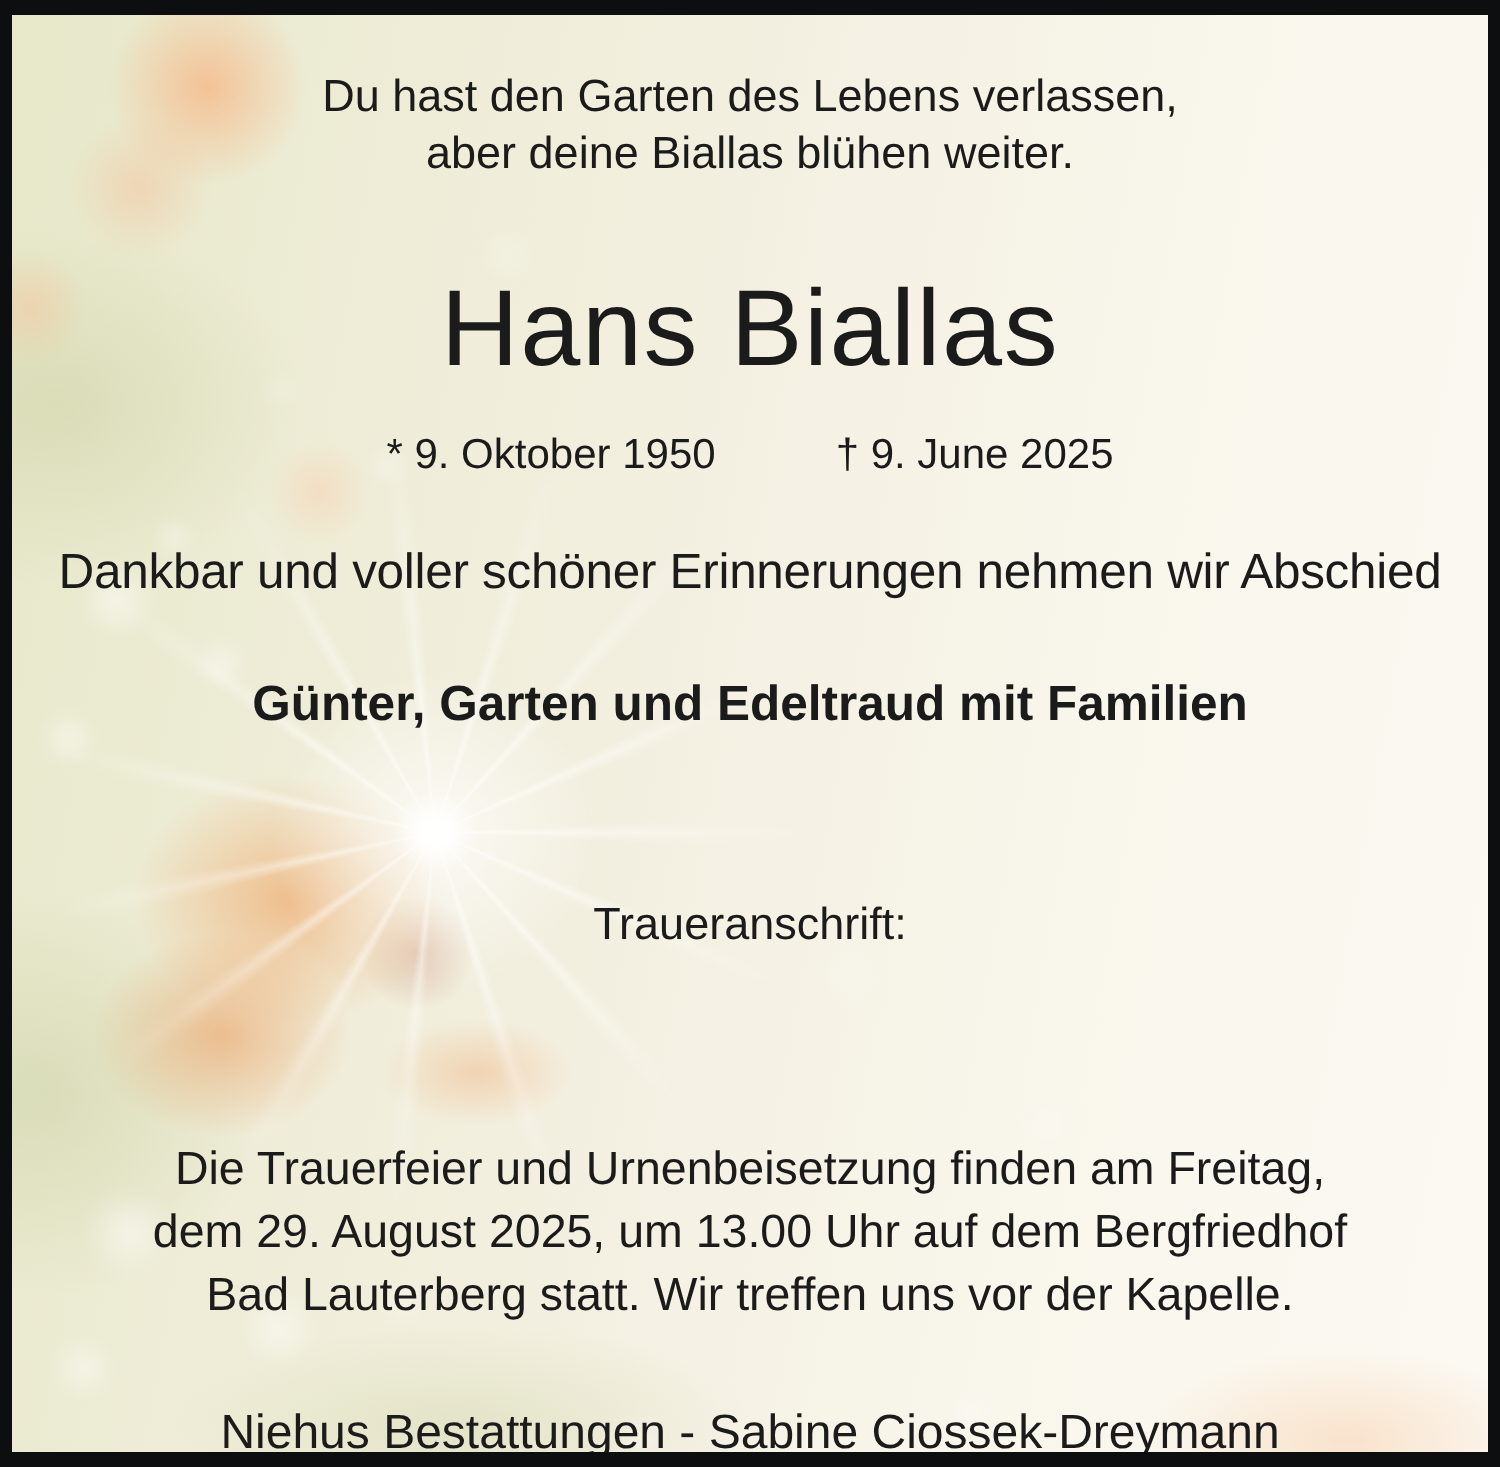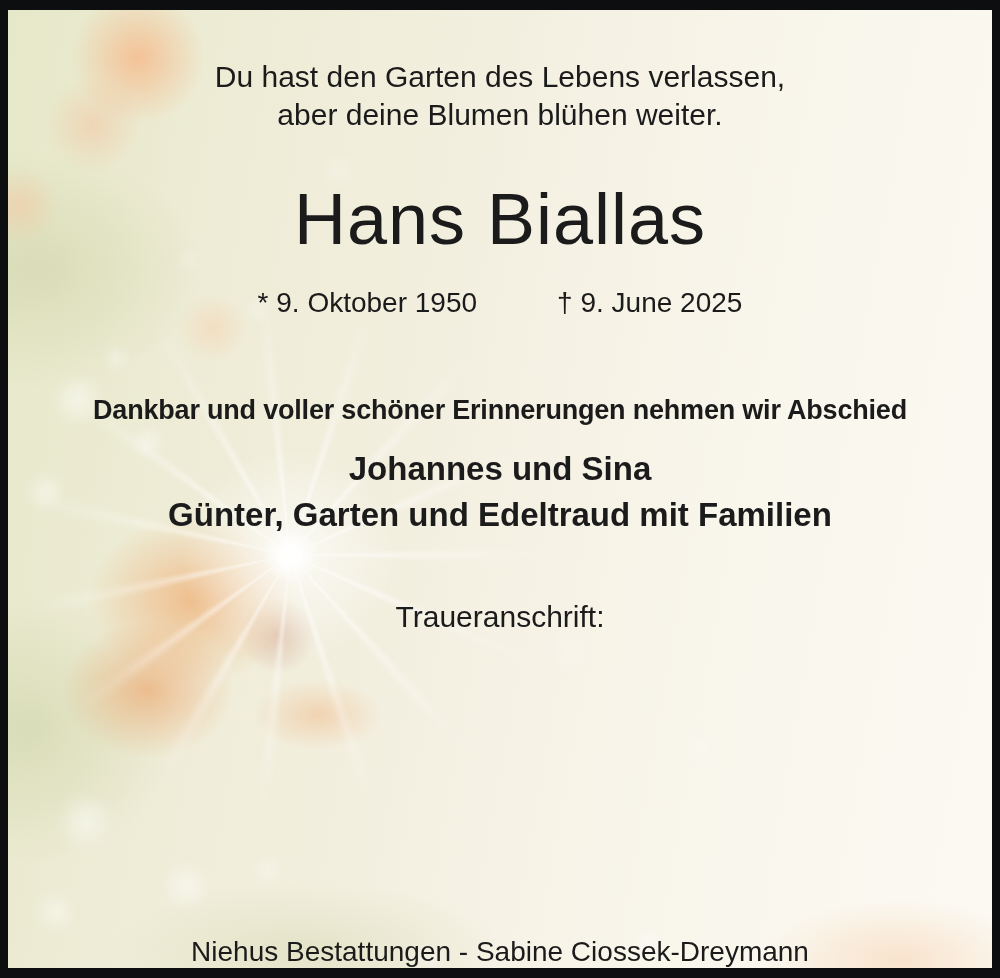--- a/index.html
+++ b/index.html
@@ -84,56 +84,60 @@
   }
 
   
   .txt {
     position: absolute;
     left: 0; right: 0;
     text-align: center;
     white-space: nowrap;
     z-index: 3;
   }
-  .verse        { top: 48px;  font-size: 30px; line-height: 38px; }
+  .verse        { top: 36px;  font-size: 30px; line-height: 38px; }
   .name         { top: 168px; font-size: 72px; font-weight: normal; letter-spacing: 1px; }
   .dates        { top: 277px; font-size: 28px; display: flex; justify-content: center; gap: 80px; }
-  .farewell     { top: 385px; font-size: 27px; letter-spacing: -0.2px; font-weight: bold; }
+  .farewell     { top: 352px; font-size: 33px; letter-spacing: -0.2px; }
   .mourners     { top: 436px; font-size: 33px; font-weight: bold; line-height: 46px; }
   .addr-label   { top: 590px; font-size: 30px; text-align: center; }
   .addr         { top: 630px; font-size: 32px; }
   .funeral      { top: 748px; font-size: 31px; line-height: 42px; }
-  .footer       { top: 926px; font-size: 28px; }
+  .footer       { top: 926px; font-size: 32px; }
 </style>
 </head>
 <body>
 
 <div class="page">
   <div class="frame"></div>
   <div class="inner">
     <div class="bokeh"></div>
     <div class="starburst"></div>
 
     <div class="txt verse">
       <div>Du hast den Garten des Lebens verlassen,</div>
-      <div>aber deine Blumen blühen weiter.</div>
+      <div>aber deine Biallas blühen weiter.</div>
     </div>
 
     <div class="txt name">Hans Biallas</div>
 
     <div class="txt dates">
       <span>* 9. Oktober 1950</span>
       <span>† 9. June 2025</span>
     </div>
 
     <div class="txt farewell">Dankbar und voller schöner Erinnerungen nehmen wir Abschied</div>
 
     <div class="txt mourners">
-      <div>Johannes und Sina</div>
       <div>Günter, Garten und Edeltraud mit Familien</div>
     </div>
 
     <div class="txt addr-label">Traueranschrift:</div>
 
+    <div class="txt funeral">
+      <div>Die Trauerfeier und Urnenbeisetzung finden am Freitag,</div>
+      <div>dem 29. August 2025, um 13.00 Uhr auf dem Bergfriedhof</div>
+      <div>Bad Lauterberg statt. Wir treffen uns vor der Kapelle.</div>
+    </div>
 
     <div class="txt footer">Niehus Bestattungen - Sabine Ciossek-Dreymann</div>
   </div>
 </div>
 
 </body></html>

